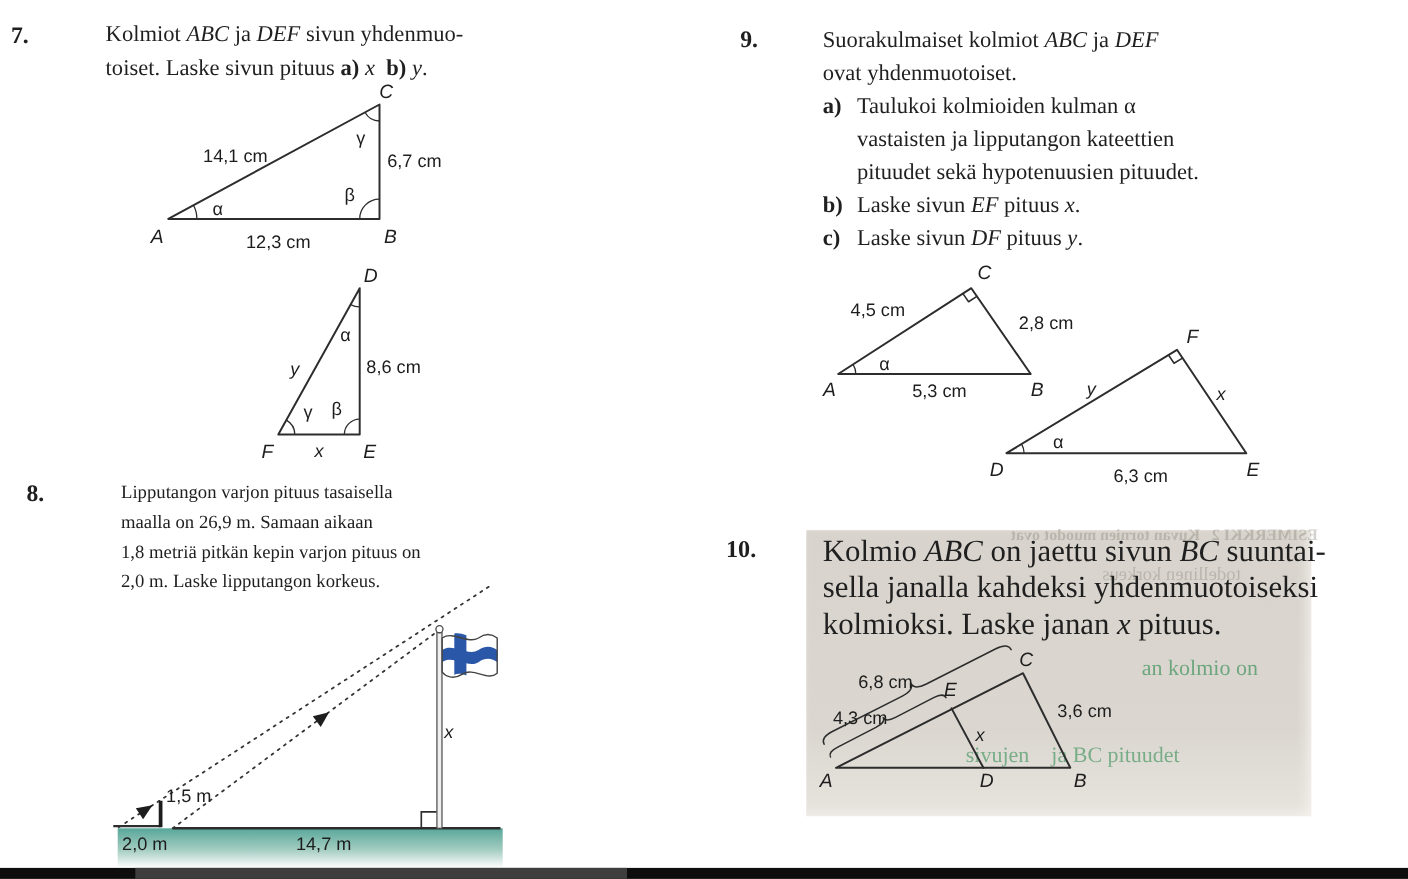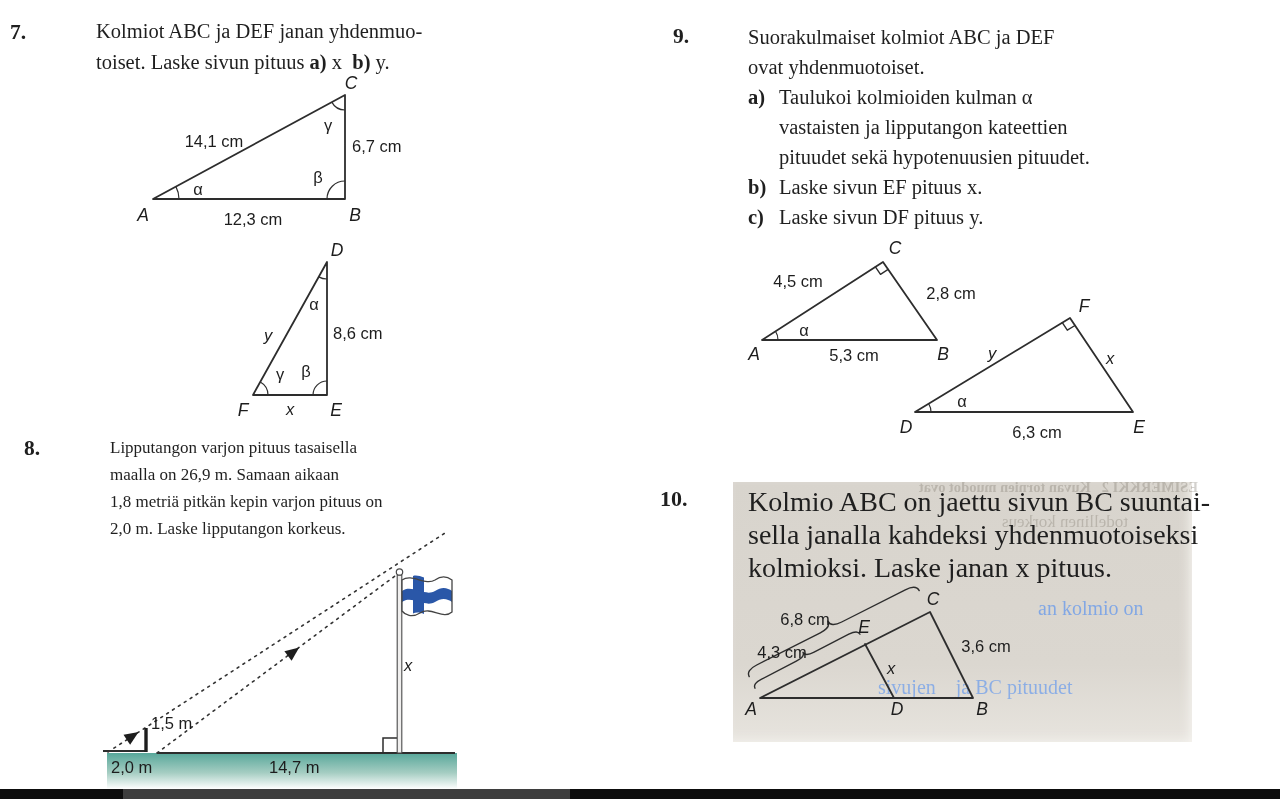--- a/index.html
+++ b/index.html
@@ -8,25 +8,25 @@
     background:#ffffff;color:#1f1f1f;
     font-family:"Liberation Serif",serif;
   }
   .abs{position:absolute}
   .line{white-space:pre-wrap;line-height:1.15}
   .num{font-weight:bold;font-size:21.5px}
   .f7{font-size:20.5px}
   .f8{font-size:17px}
   .f9{font-size:20.5px}
   .f10{font-size:28px}
-  .it{}
+  .it{font-style:italic}
   .bd{font-weight:bold}
   .ghost{color:#7a7468;opacity:.32;filter:blur(.5px);white-space:pre-wrap}
   .ghost-mir{transform:scaleX(-1)}
-  .ghost-green{color:#3b82f6;opacity:.55;filter:blur(.4px)}
+  .ghost-green{color:#15803d;opacity:.55;filter:blur(.4px)}
   .scanbg{
     background:linear-gradient(180deg,#d8d4cd 0%,#dbd7d0 70%,#e7e4de 100%);
     box-shadow:inset -10px 0 12px -8px #f6f4f0, inset 0 -10px 12px -8px #f2f0ec;
   }
   .bar{background:#0d0d0d}
   .barseg{background:#3e3e3e}
   
   .tln{stroke:#2d2d2d;stroke-width:1.8;fill:none;stroke-linejoin:round;stroke-linecap:round}
   .thin{stroke:#2d2d2d;stroke-width:1.4;fill:none;stroke-linejoin:round;stroke-linecap:round}
   .arc{stroke:#2d2d2d;stroke-width:1.2;fill:none}
@@ -41,21 +41,21 @@
 <body>
 
 <div class="abs scanbg" style="left:733px;top:482px;width:459px;height:260px"></div>
 
 <div class="abs ghost ghost-mir line" style="left:888px;top:479px;width:310px;font-size:14.5px;font-weight:bold">ESIMERKKI 2   Kuvan tornien muodot ovat</div>
 <div class="abs ghost ghost-mir line" style="left:948px;top:512px;width:180px;font-size:17px">todellinen korkeus</div>
 <div class="abs ghost-green line abs" style="left:1038px;top:597px;font-size:20px">an kolmio on</div>
 <div class="abs ghost-green line abs" style="left:878px;top:676px;font-size:20px;opacity:.5">sivujen    ja BC pituudet</div>
 
 <div class="abs num" style="left:10px;top:20px">7.</div>
-<div class="abs line f7" style="left:96px;top:20px"><span>Kolmiot </span><span class="it">ABC</span><span> ja </span><span class="it">DEF</span><span> janan yhdenmuo-</span></div>
+<div class="abs line f7" style="left:96px;top:20px"><span>Kolmiot </span><span class="it">ABC</span><span> ja </span><span class="it">DEF</span><span> sivun yhdenmuo-</span></div>
 <div class="abs line f7" style="left:96px;top:51px"><span>toiset. Laske sivun pituus </span><span class="bd">a)</span><span class="it"> x</span><span>  </span><span class="bd">b)</span><span class="it"> y</span><span>.</span></div>
 
 <svg class="abs" style="left:130px;top:75px" width="335" height="165">
   <path class="tln" d="M23 124 L215 124 L215 20 Z"></path>
   <path class="arc" d="M49 124 A26 26 0 0 0 45.9 111.6"></path>
   <path class="arc" d="M197 124 A18 18 0 0 1 215 106"></path>
   <path class="arc" d="M215 35 A15 15 0 0 1 201.8 27.1"></path>
   <text class="vtx" x="13" y="146" text-anchor="middle">A</text>
   <text class="vtx" x="225" y="146" text-anchor="middle">B</text>
   <text class="vtx" x="221" y="14" text-anchor="middle">C</text>

